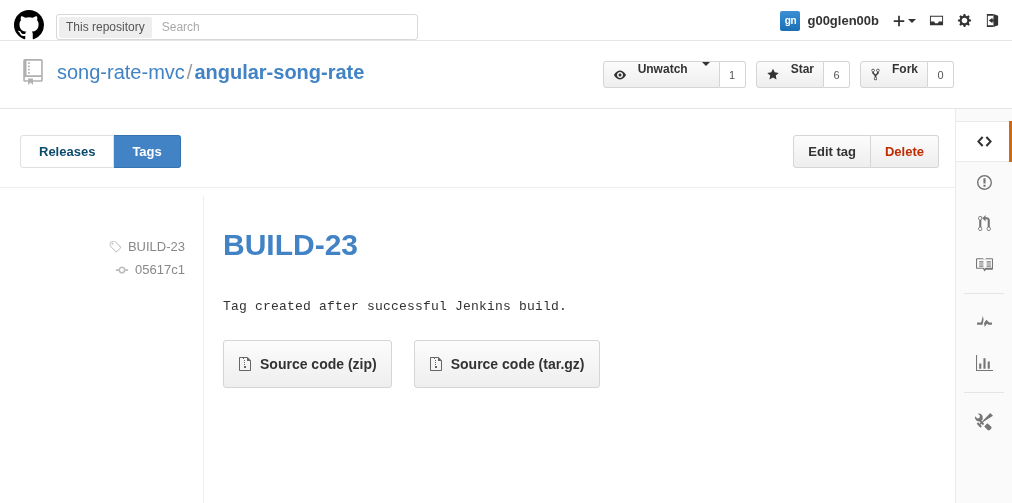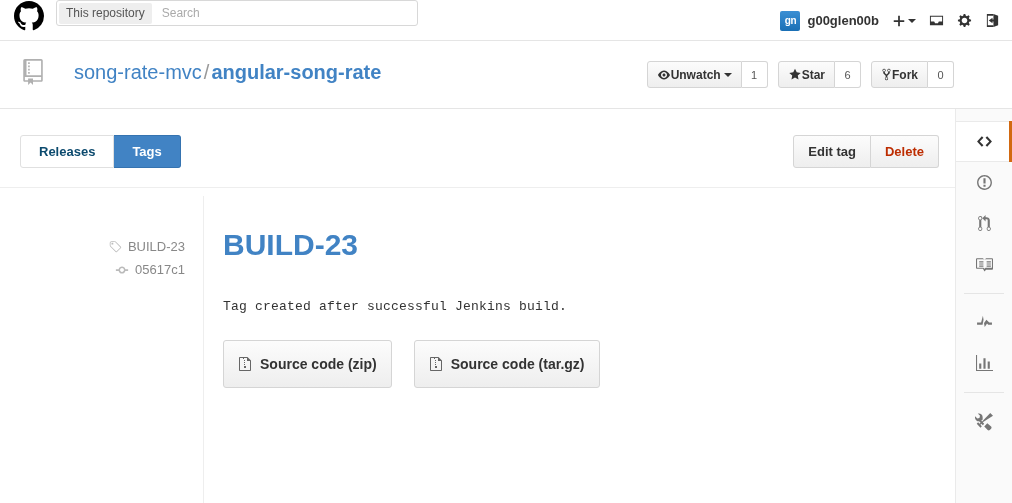--- a/index.html
+++ b/index.html
@@ -18,21 +18,21 @@
     width: 1012px; height: 503px;
     background: #ffffff;
   }
 
   
   .topnav {
     position: absolute; top: 0; left: 0;
     width: 1012px; height: 41px;
     background: #ffffff;
     border-bottom: 1px solid #e5e5e5;
-    display: flex; align-items: flex-start;
+    display: flex; align-items: flex-end;
   }
   .gh-logo {
     margin-left: 13px;
     width: 31px; height: 31px;
     color: #000000;
     display: flex; align-items: center; justify-content: center;
   }
   .gh-logo svg { width: 30px; height: 30px; display: block; }
 
   .search-wrap {
@@ -120,33 +120,33 @@
     border-bottom: 1px solid #e5e5e5;
   }
   .repo-title {
     position: absolute;
     left: 20px; top: 18px;
     display: flex; align-items: center;
     gap: 11px;
   }
   .repo-icon { color: #b0b0b0; display: flex; align-items: center; }
   .repo-path { font-size: 20px; line-height: 24px; }
-  .repo-owner { color: #4183c4; text-decoration: none; cursor: pointer; margin-left: 17px; }
+  .repo-owner { color: #4183c4; text-decoration: none; cursor: pointer; }
   .repo-sep { color: #999999; margin: 0 2px; }
   .repo-name { color: #4183c4; font-weight: bold; text-decoration: none; cursor: pointer; }
 
   .repo-actions {
     position: absolute;
     right: 58px; top: 20px;
     display: flex; align-items: center;
     gap: 10px;
   }
   .btn-group { display: flex; align-items: stretch; }
   .btn-main {
-    display: flex; align-items: center; gap: 0;
+    display: flex; gap: 11px;
     height: 27px;
     padding: 0 9px;
     background: linear-gradient(#fcfcfc, #eeeeee);
     border: 1px solid #d5d5d5;
     border-radius: 3px 0 0 3px;
     font-size: 12px; font-weight: bold;
     color: #333333;
     cursor: pointer;
     white-space: nowrap;
   }

